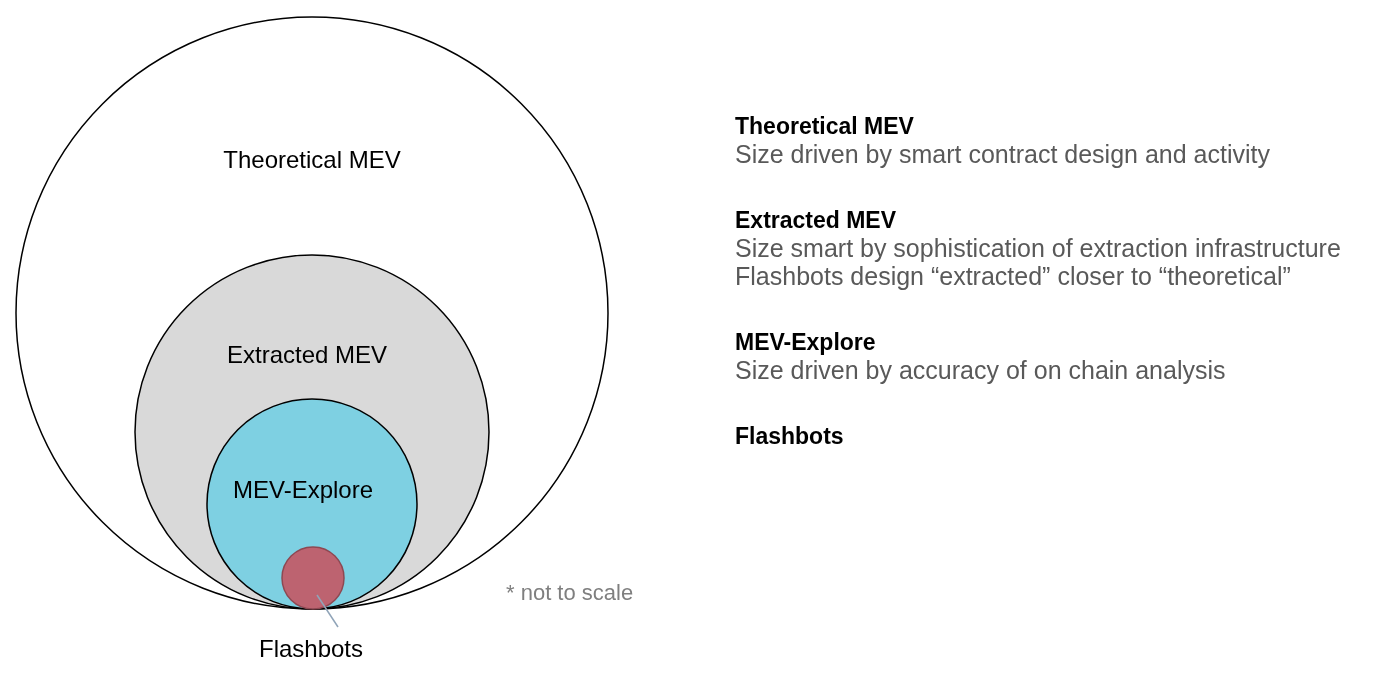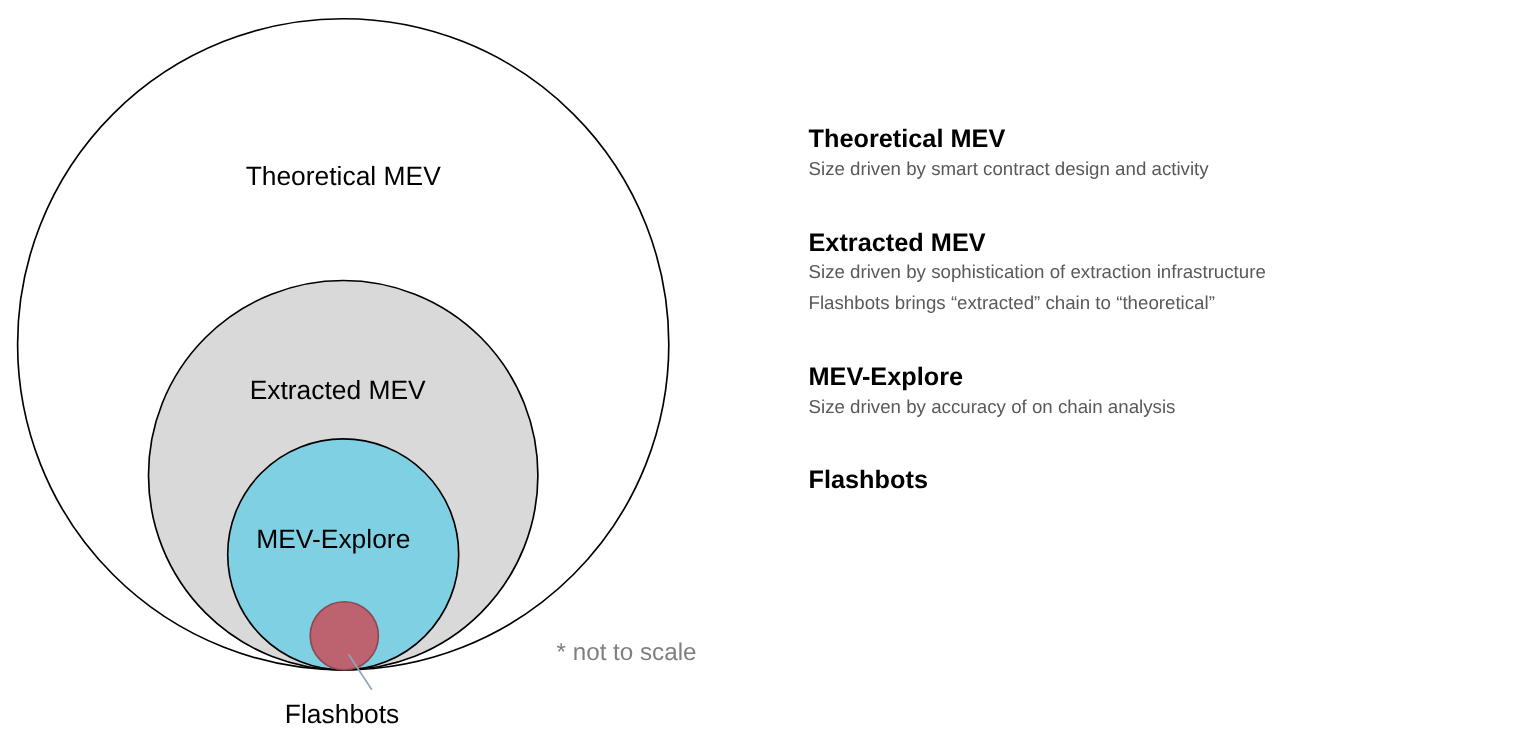--- a/index.html
+++ b/index.html
@@ -39,21 +39,21 @@
   .legend-item {
     margin-bottom: 38px;
   }
   .legend-title {
     font-size: 23px;
     font-weight: bold;
     color: #000000;
     line-height: 28px;
   }
   .legend-line {
-    font-size: 17px;
+    font-size: 25px;
     color: #595959;
     line-height: 28px;
   }
 </style>
 </head>
 <body>
 
 <div class="canvas">
 
   <svg class="diagram-svg" width="700" height="676" viewBox="0 0 700 676" xmlns="http://www.w3.org/2000/svg">
@@ -81,22 +81,22 @@
 
   <div class="legend">
 
     <div class="legend-item">
       <div class="legend-title">Theoretical MEV</div>
       <div class="legend-line">Size driven by smart contract design and activity</div>
     </div>
 
     <div class="legend-item">
       <div class="legend-title">Extracted MEV</div>
-      <div class="legend-line">Size driven by sophistication of extraction infrastructure</div>
-      <div class="legend-line">Flashbots brings “extracted” chain to “theoretical”</div>
+      <div class="legend-line">Size smart by sophistication of extraction infrastructure</div>
+      <div class="legend-line">Flashbots design “extracted” closer to “theoretical”</div>
     </div>
 
     <div class="legend-item">
       <div class="legend-title">MEV-Explore</div>
       <div class="legend-line">Size driven by accuracy of on chain analysis</div>
     </div>
 
     <div class="legend-item">
       <div class="legend-title">Flashbots</div>
     </div>

